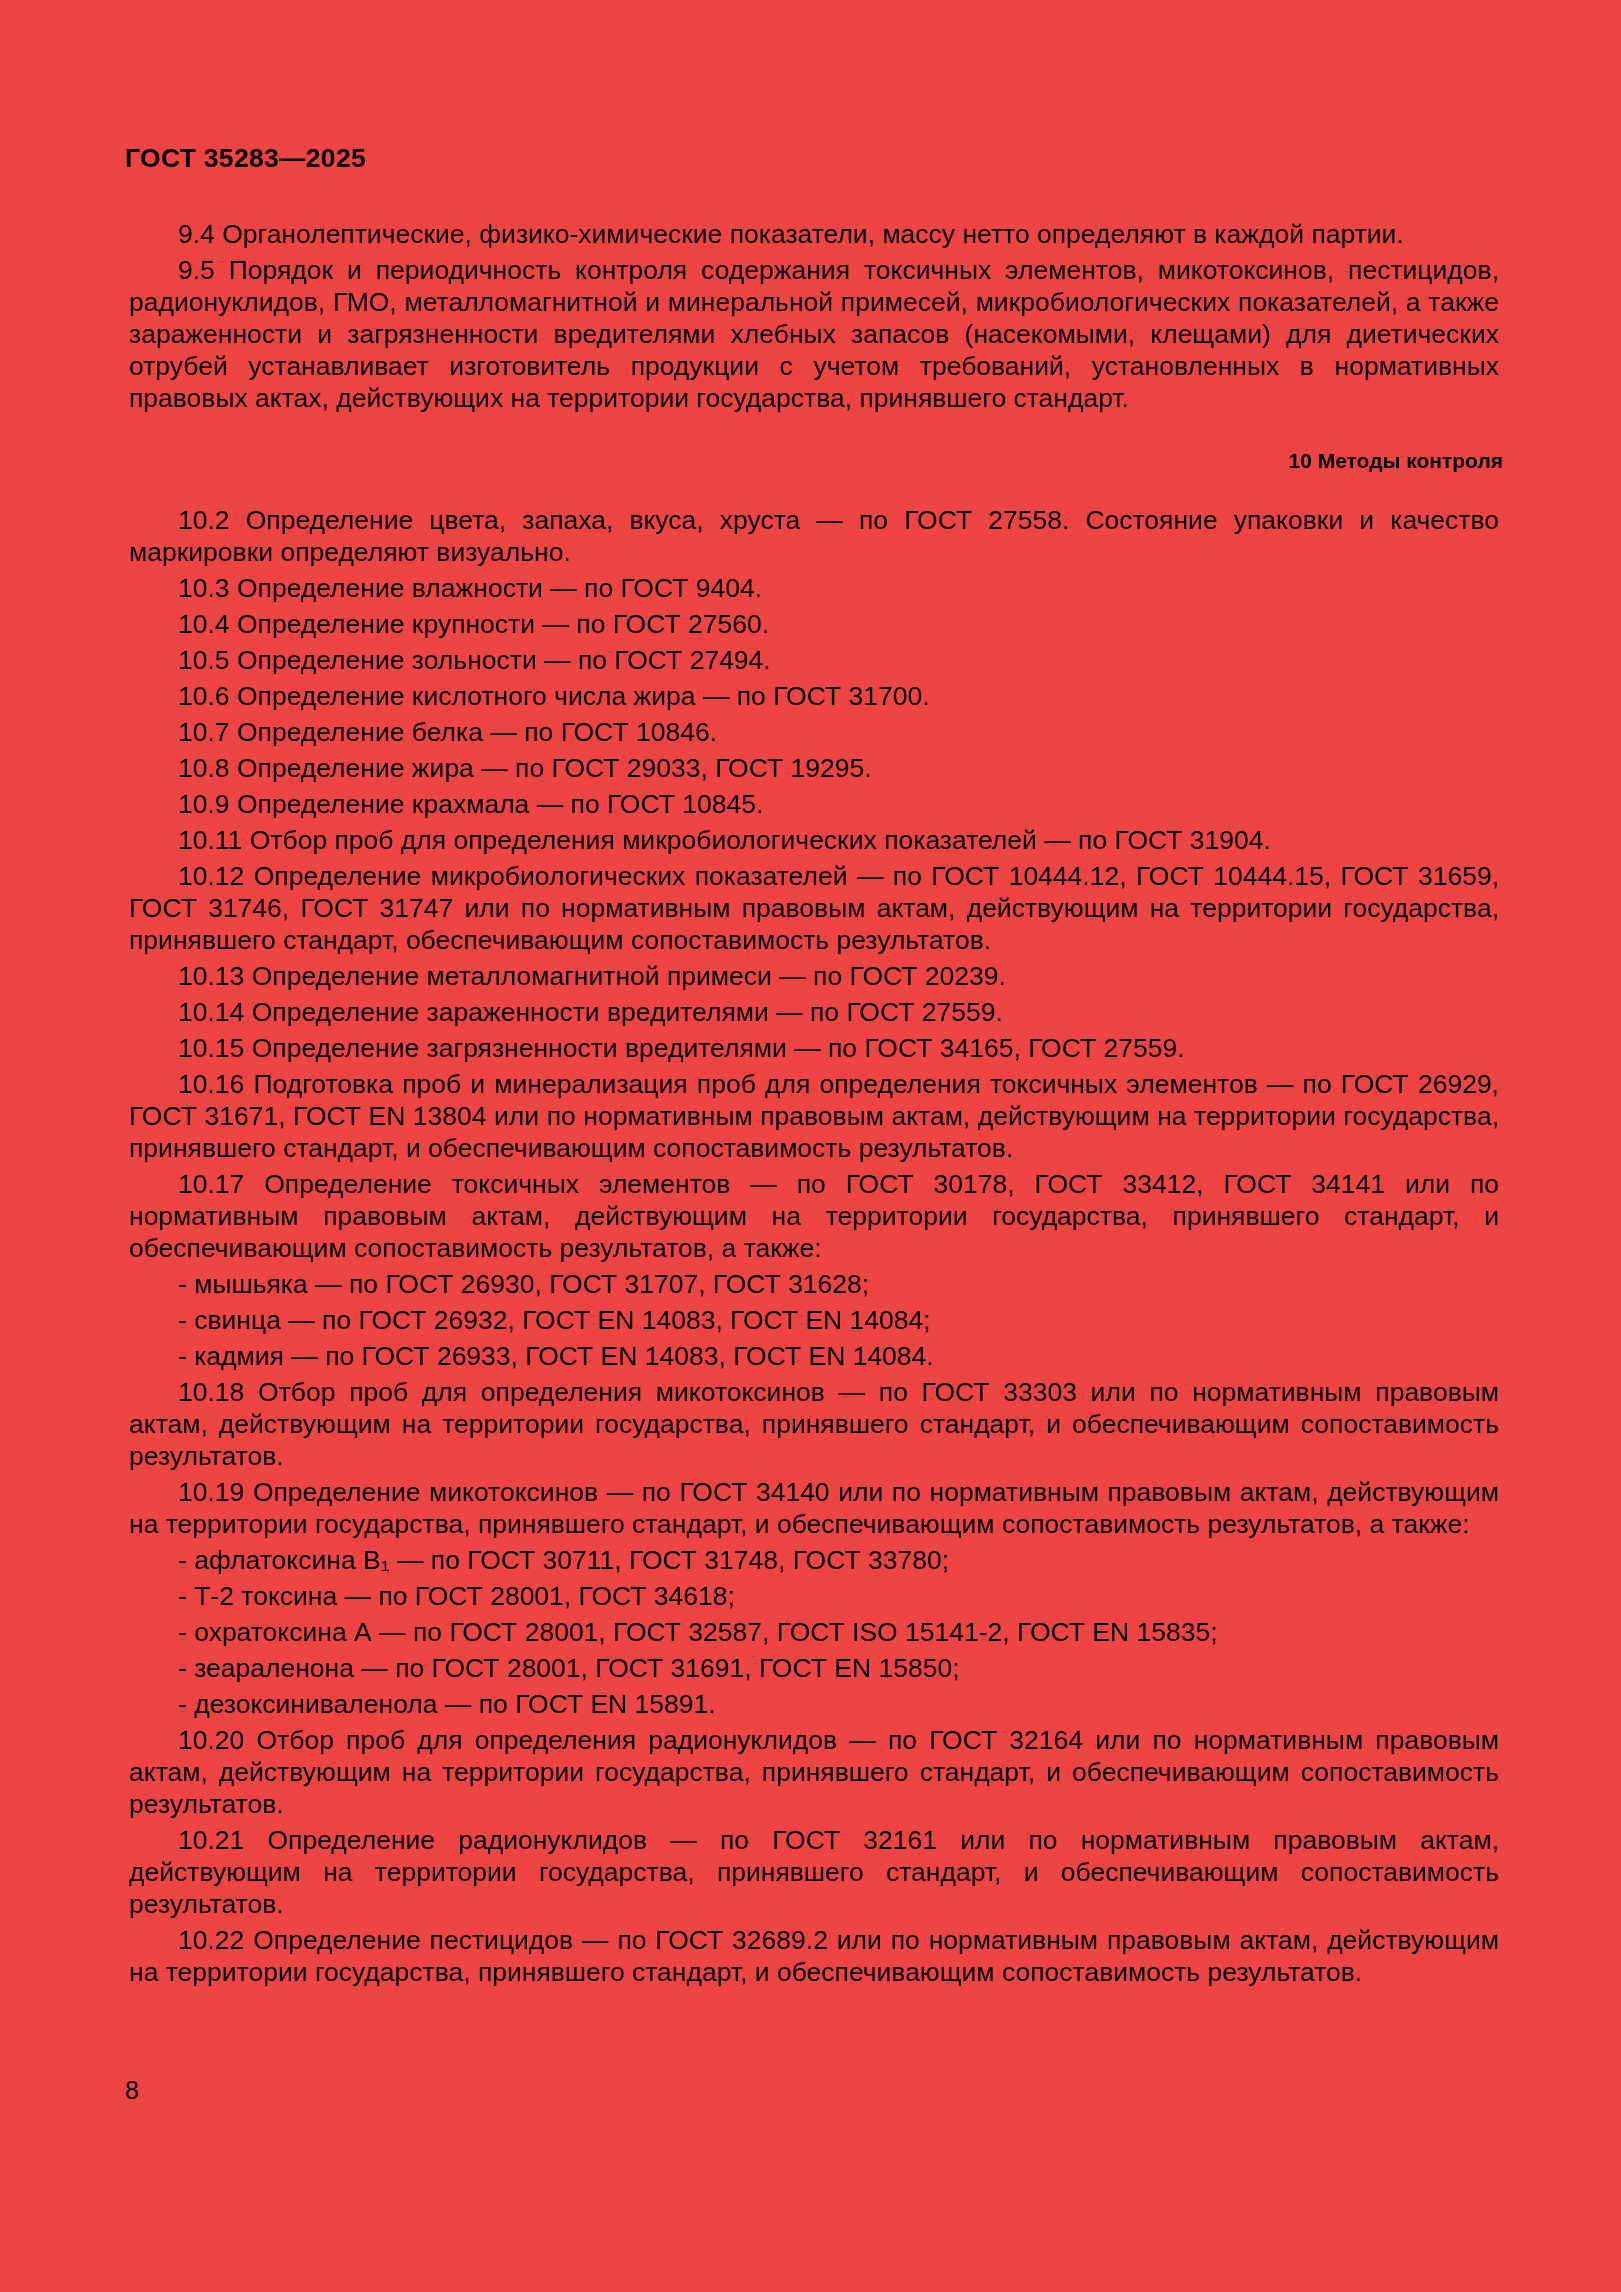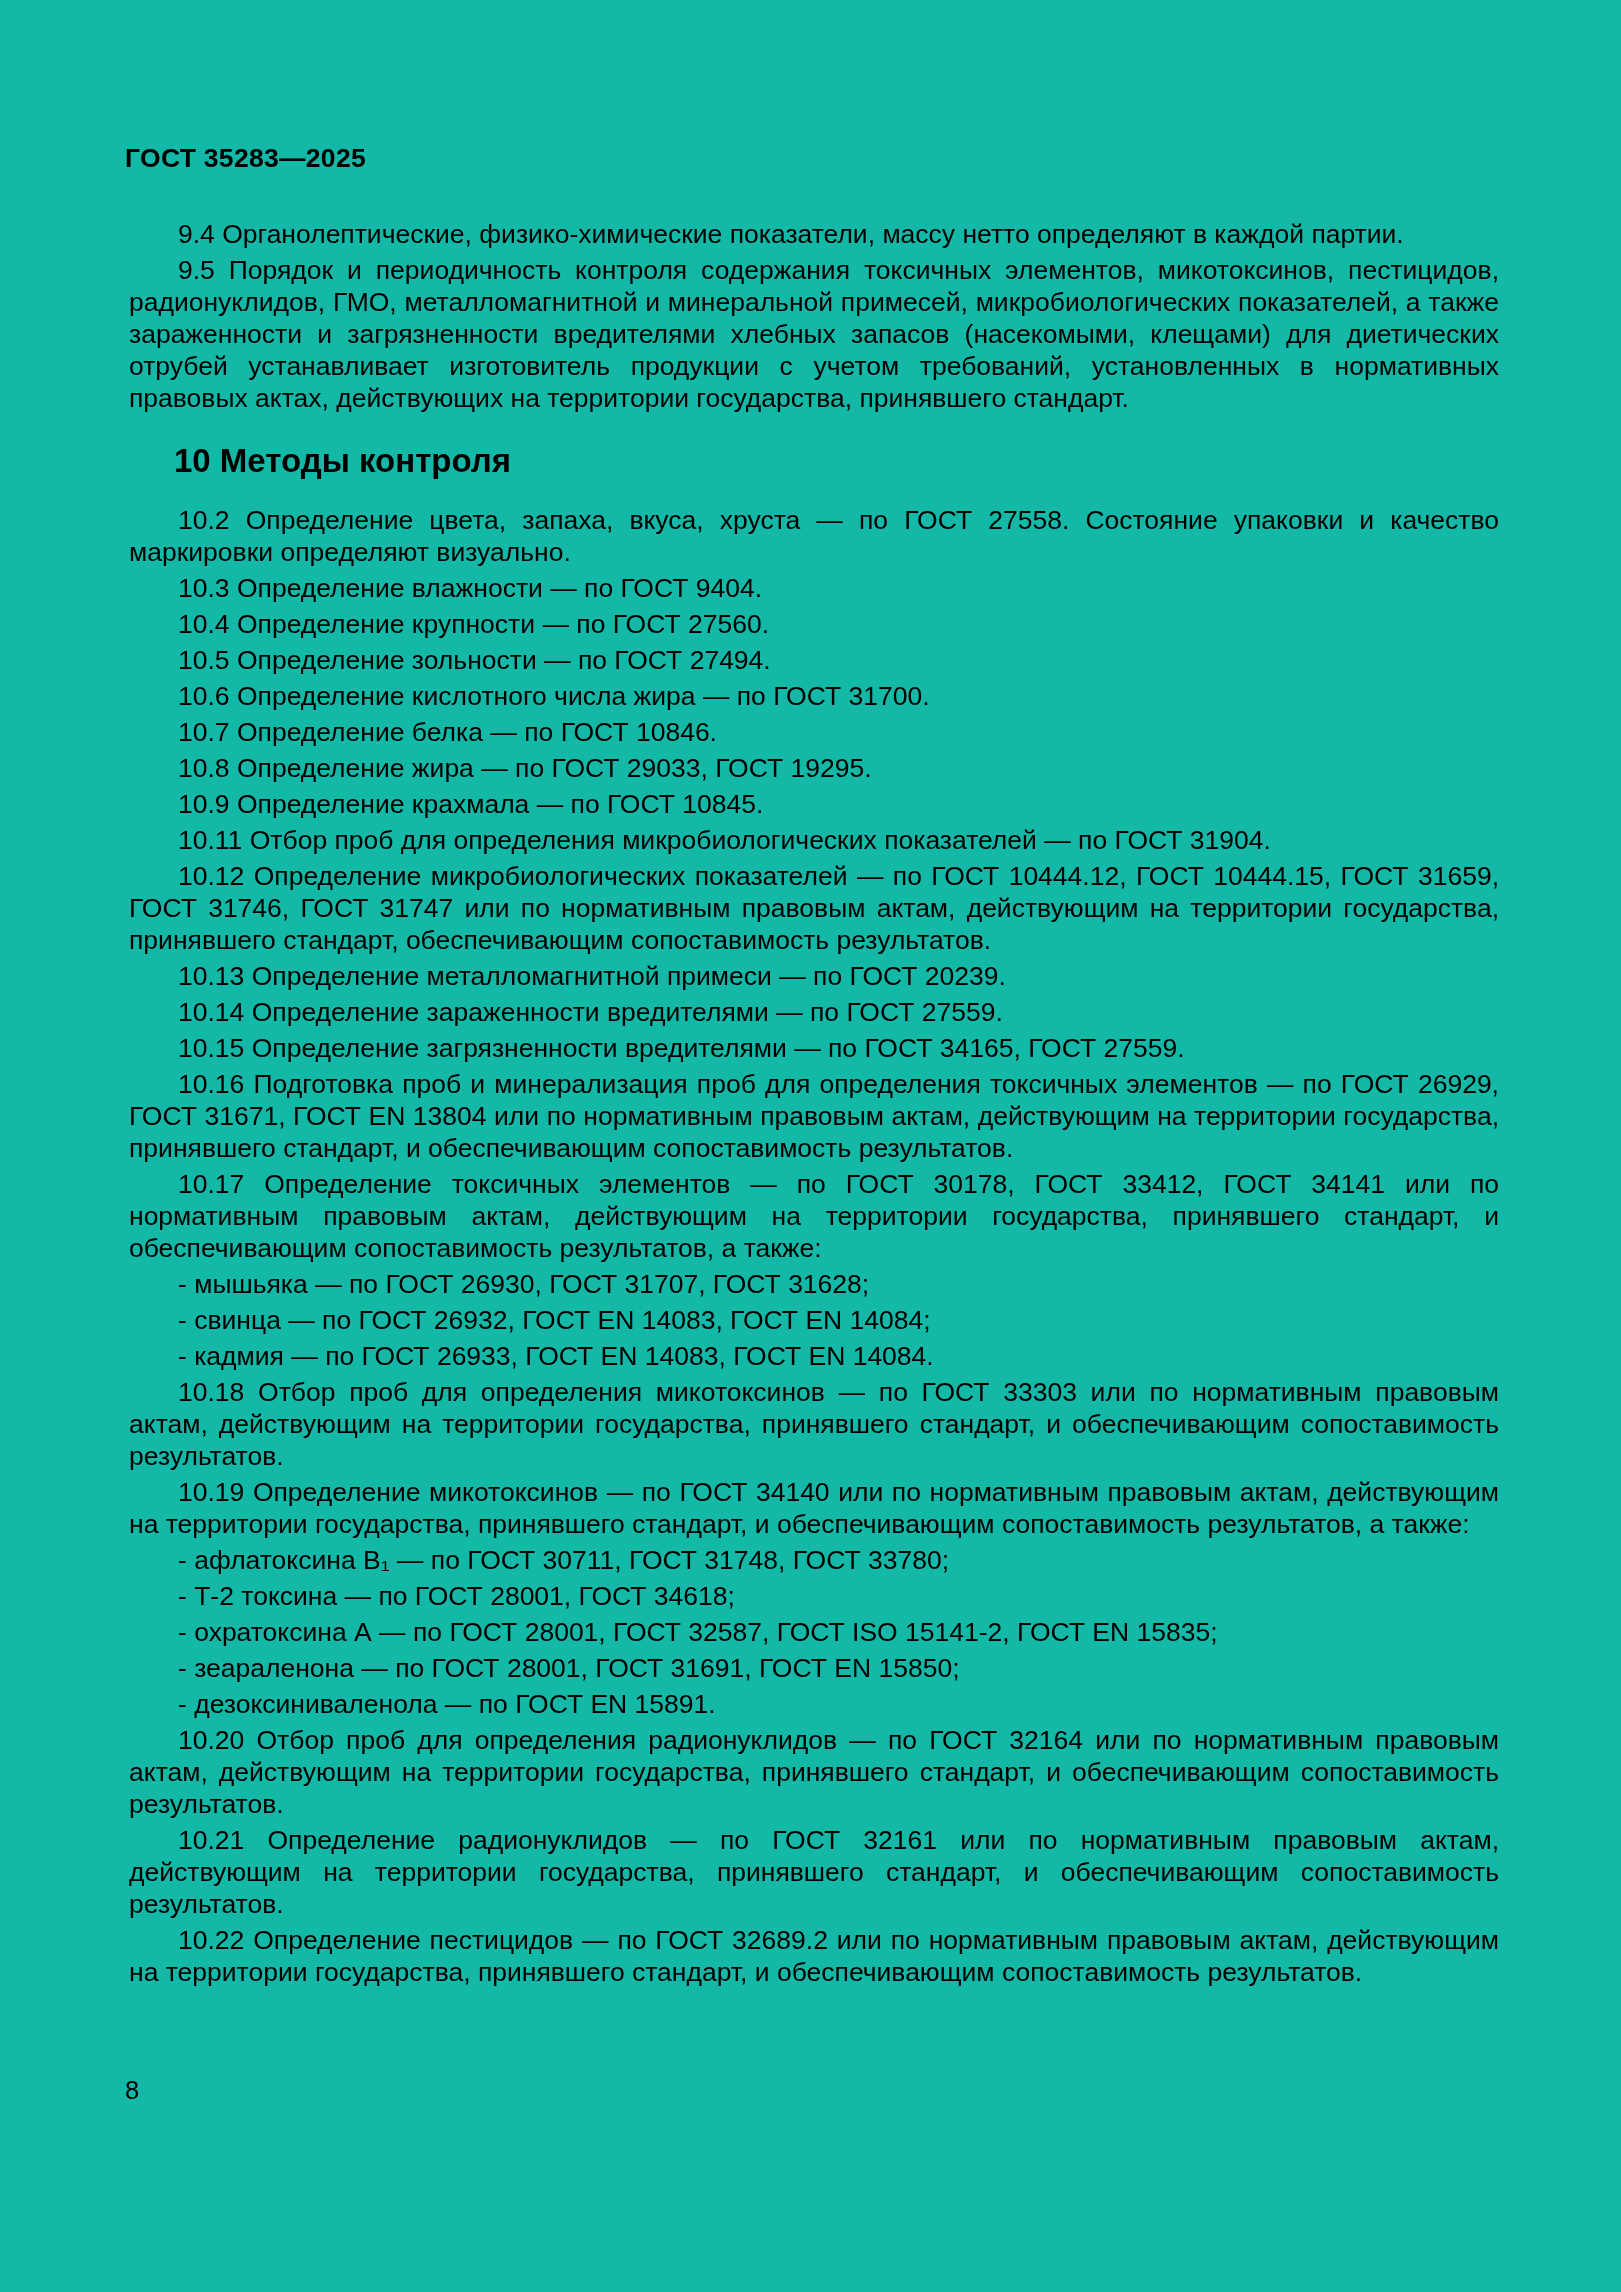--- a/index.html
+++ b/index.html
@@ -4,21 +4,21 @@
 <style>
   html, body {
     margin: 0;
     padding: 0;
     background: #ffffff;
   }
   .page {
     position: relative;
     width: 1621px;
     height: 2293px;
-    background: #14b8a6;
+    background: #ef4444;
     color: #000000;
     font-family: "Liberation Sans", sans-serif;
     overflow: hidden;
   }
   .running-head {
     position: absolute;
     top: 143px;
     left: 125px;
     font-size: 26.5px;
     font-weight: bold;
@@ -32,24 +32,25 @@
   }
   .doc-body p.para {
     margin: 4px;
     font-size: 26.5px;
     line-height: 32px;
     text-align: justify;
     text-indent: 49px;
   }
   .doc-body h2.heading {
     margin: 29px 0 25.5px 0;
-    font-size: 33px;
+    font-size: 21px;
     line-height: 35px;
     font-weight: bold;
     text-indent: 49px;
+    text-align: right;
   }
   .page-number {
     position: absolute;
     top: 2076px;
     left: 125px;
     font-size: 25.5px;
     line-height: 29px;
   }
 </style>
 </head>

